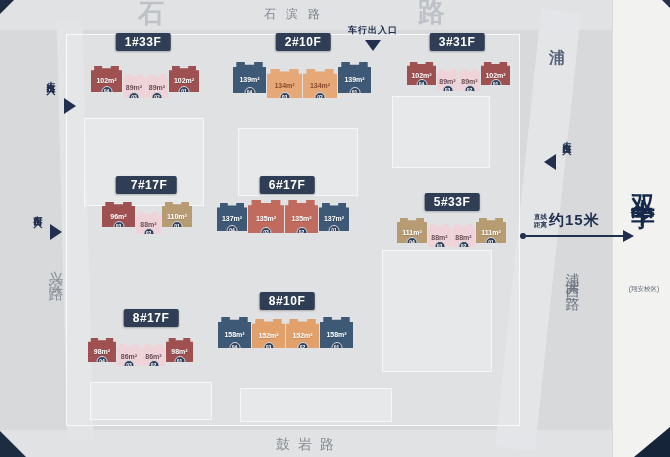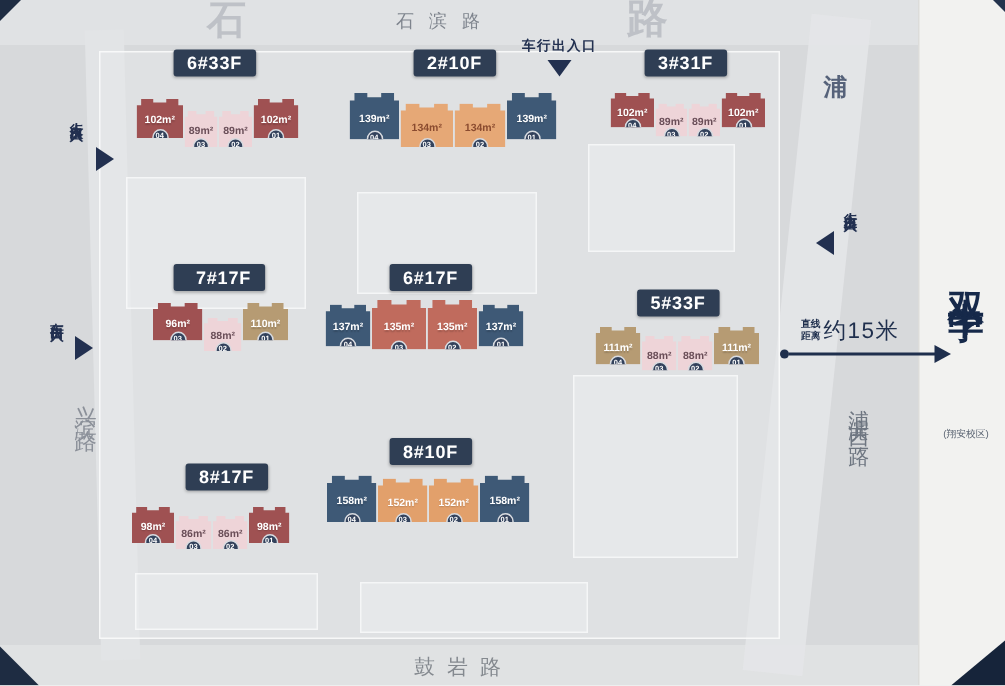--- a/index.html
+++ b/index.html
@@ -49,21 +49,21 @@
   .tri-left{border-top:8px solid transparent;border-bottom:8px solid transparent;border-right:12px solid #223050;}
   .ent-wp{position:absolute;left:44px;top:74px;font-size:9px;letter-spacing:1px;}
   .ent-wp-tri{position:absolute;left:64px;top:98px;}
   .ent-wv{position:absolute;left:31px;top:208px;font-size:9px;letter-spacing:1px;}
   .ent-wv-tri{position:absolute;left:50px;top:224px;}
   .ent-ep{position:absolute;left:560px;top:134px;font-size:9px;letter-spacing:1px;}
   .ent-ep-tri{position:absolute;left:544px;top:154px;}
   
   .dist-group{position:absolute;left:534px;top:211px;display:flex;align-items:center;gap:2px;color:#1f2f4d;}
   .dist-stack{display:flex;flex-direction:column;font-size:6.5px;line-height:7.5px;font-weight:600;}
-  .dist-value{font-size:15px;font-weight:normal;letter-spacing:1px;}
+  .dist-value{font-size:15px;font-weight:bold;letter-spacing:1px;}
   .arrow-dot{position:absolute;left:520px;top:233px;width:6px;height:6px;border-radius:50%;background:#1f2f4d;}
   .arrow-line{position:absolute;left:526px;top:235px;width:98px;height:2px;background:#1f2f4d;}
   .arrow-head{position:absolute;left:623px;top:230px;width:0;height:0;border-top:6px solid transparent;border-bottom:6px solid transparent;border-left:11px solid #1f2f4d;}
   
   .school-name{position:absolute;left:630px;top:176px;font-size:24px;font-weight:bold;color:#16294a;letter-spacing:3px;line-height:26px;}
   .school-campus{position:absolute;left:618px;top:285px;width:52px;text-align:center;font-size:6.5px;color:#5a6472;letter-spacing:0;}
   
   .bldg-plate{
     position:absolute;transform:translate(-50%,-50%);
     background:#2f3e54;color:#fff;font-size:12px;font-weight:bold;
@@ -133,21 +133,21 @@
     <div class="dist-value">约15米</div>
   </div>
   <div class="arrow-dot"></div>
   <div class="arrow-line"></div>
   <div class="arrow-head"></div>
 
   <div class="school-name vtext">双十中学</div>
   <div class="school-campus">(翔安校区)</div>
 
   <div id="buildings">
-      <div class="bldg-plate" style="left: 143px; top: 42px;">6#33F</div>
+      <div class="bldg-plate" style="left: 143px; top: 42px;">1#33F</div>
       <div class="unit" style="left: 91px; top: 66px; width: 31px; height: 26px; background: rgb(159, 81, 82);">
         <span class="area" style="color: rgb(255, 255, 255);">102m²</span>
         <div class="badge">04</div>
       </div>
       <div class="unit light" style="left: 123px; top: 74px; width: 22px; height: 24px; background: rgb(238, 212, 216);">
         <span class="area" style="color: rgb(106, 78, 88);">89m²</span>
         <div class="badge">03</div>
       </div>
       <div class="unit light" style="left: 146px; top: 74px; width: 22px; height: 24px; background: rgb(238, 212, 216);">
         <span class="area" style="color: rgb(106, 78, 88);">89m²</span>

